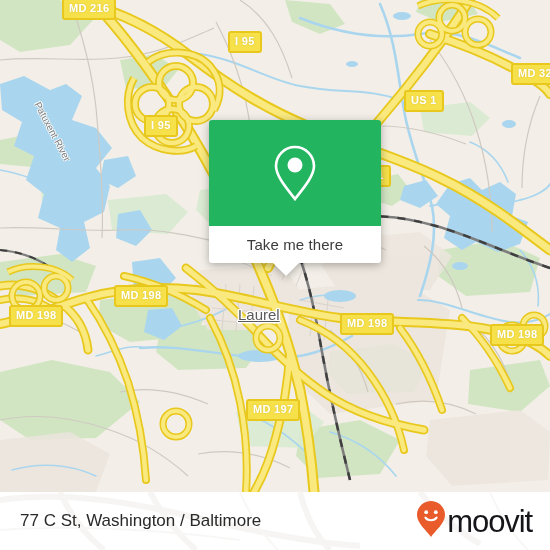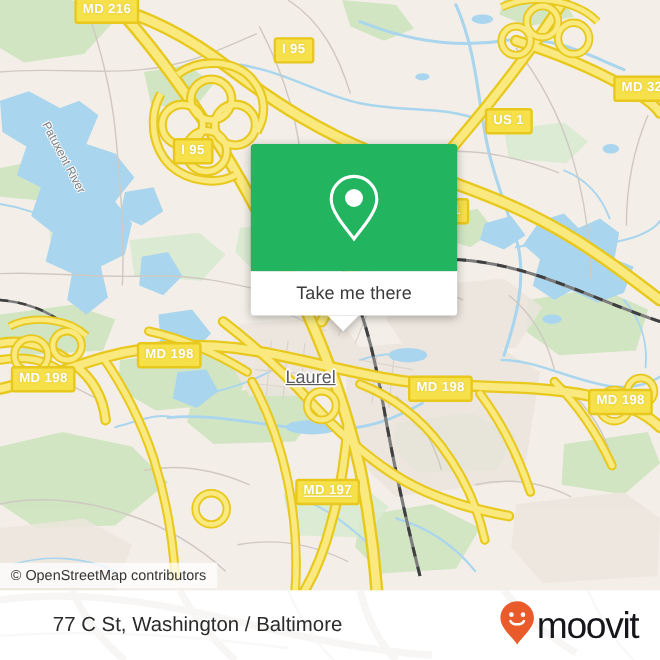--- a/index.html
+++ b/index.html
@@ -112,21 +112,20 @@
     position:relative;
     width:100%;height:100%;
     display:flex;align-items:center;justify-content:space-between;
     padding:0 18px 0 20px;
     box-sizing:border-box;
   }
   .addr{
     color:#2a2a2a;
     font-size:17px;
     white-space:nowrap;
-    margin-left:24px;
   }
   .brand{display:flex;align-items:center;gap:1px;}
   .brand-word{
     color:#16161a;
     font-size:31px;
     letter-spacing:-1.1px;
     line-height:1;
     font-weight:normal;
   }
 </style>
@@ -380,41 +379,40 @@
     <div class="shield" style="left:62px;top:-2px;">MD 216</div>
     <div class="shield" style="left:228px;top:31px;">I 95</div>
     <div class="shield" style="left:144px;top:115px;">I 95</div>
     <div class="shield" style="left:404px;top:90px;">US 1</div>
     <div class="shield" style="left:511px;top:63px;">MD 32</div>
     <div class="shield" style="left:351px;top:165px;">US 1</div>
     <div class="shield" style="left:114px;top:285px;">MD 198</div>
     <div class="shield" style="left:9px;top:305px;">MD 198</div>
     <div class="shield" style="left:340px;top:313px;">MD 198</div>
     <div class="shield" style="left:490px;top:324px;">MD 198</div>
-    <div class="shield" style="left:246px;top:399px;text-decoration:underline;">MD 197</div>
+    <div class="shield" style="left:246px;top:399px;">MD 197</div>
 
     <div class="place" style="left:238px;top:306px;text-decoration:underline;">Laurel</div>
     <div class="river-label" style="left:42px;top:100px;">Patuxent River</div>
 
     <div class="popup">
       <div class="popup-top">
         <span>
           <svg width="46" height="58" viewBox="0 0 46 58" xmlns="http://www.w3.org/2000/svg">
             <path d="M23 3 C12.5 3 4 11.5 4 22 C4 33 17 47 23 55 C29 47 42 33 42 22 C42 11.5 33.5 3 23 3 Z" fill="none" stroke="#ffffff" stroke-width="2.6"></path>
             <circle cx="23" cy="21" r="7.5" fill="#ffffff"></circle>
           </svg>
         </span>
       </div>
       <div class="popup-bottom">
         <span class="popup-label">Take me there</span>
       </div>
       <div class="popup-tail"></div>
     </div>
 
-    <div class="attrib">© OpenStreetMap contributors</div>
   </div>
 
   <div class="footer">
     <svg class="footer-bg" width="550" height="550" viewBox="0 0 550 550" xmlns="http://www.w3.org/2000/svg">
       <g fill="none" stroke="#bdb7ae" stroke-width="6">
         <path d="M0 500 C60 492, 120 500, 180 514 C240 528, 300 542, 360 546"></path>
         <path d="M150 492 C160 512, 176 532, 196 550"></path>
         <path d="M300 492 C306 516, 316 536, 330 550"></path>
         <path d="M420 492 C436 512, 456 530, 480 544"></path>
         <path d="M60 492 C70 514, 84 534, 104 550"></path>

